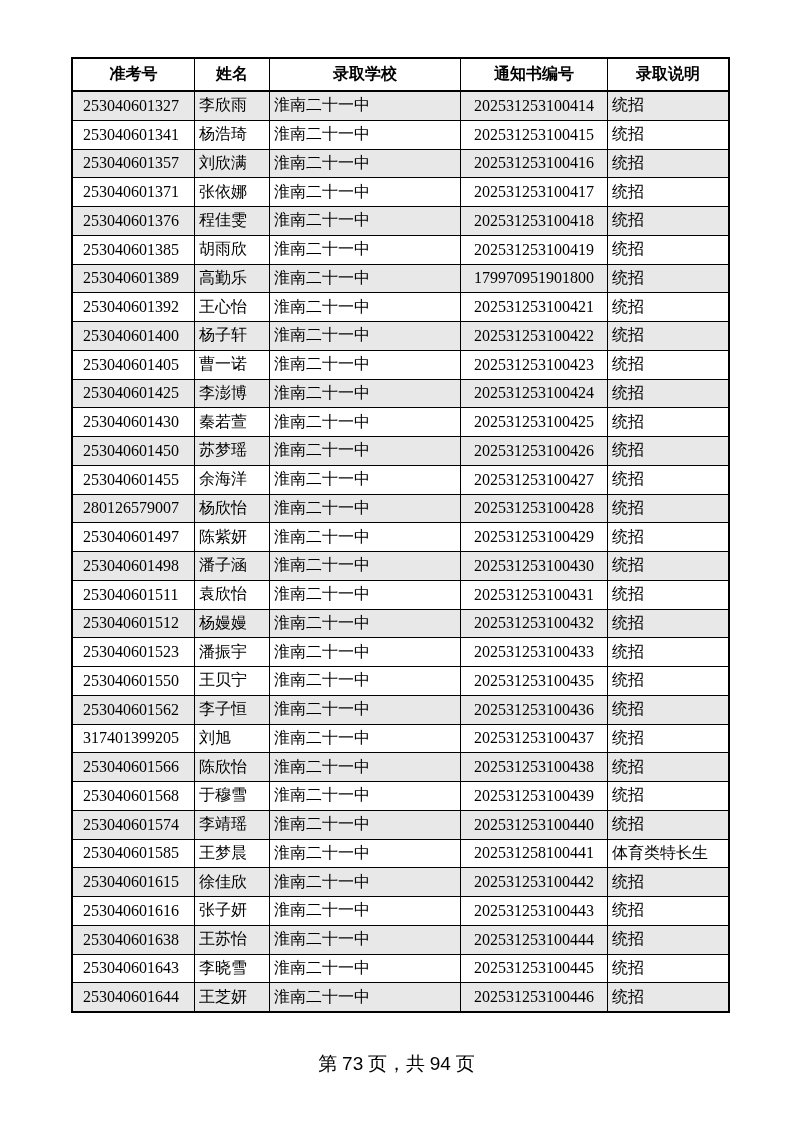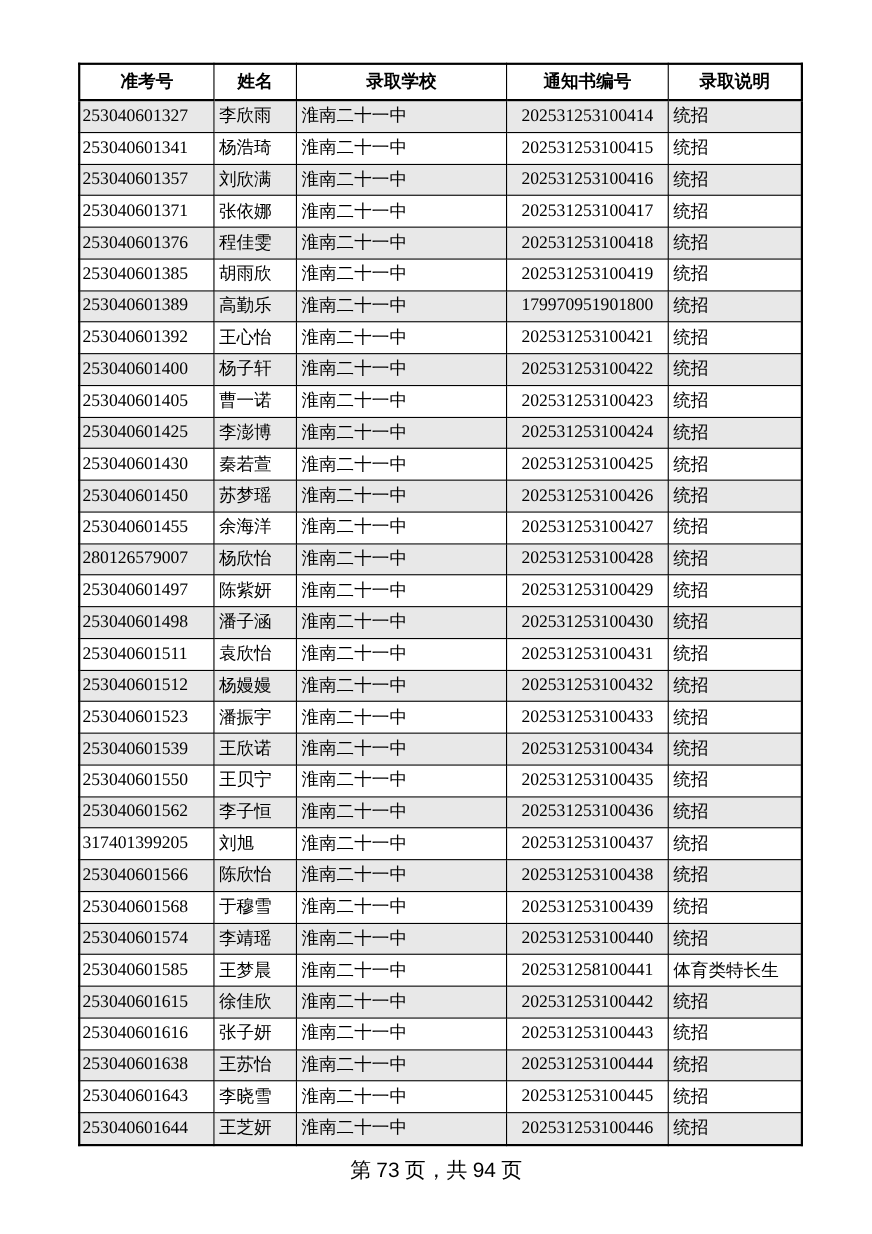--- a/index.html
+++ b/index.html
@@ -39,21 +39,21 @@
     height: 27.75px;
     font-size: 16px;
     padding: 0;
     white-space: nowrap;
     overflow: hidden;
     background: #ffffff;
   }
   table.roster tr.stripe td { background: #e8e8e8; }
   table.roster .al-left   { text-align: left; padding-left: 4px; }
   table.roster .al-center { text-align: center; }
-  table.roster td[data-name="cell-exam-no"] { padding-left: 2px; }
+  table.roster td[data-name="cell-exam-no"] { padding-left: 10px; }
   
   table.roster th:nth-child(1) { width: 121px; }
   table.roster th:nth-child(2) { width: 74px; font-family: Liberation Mono, monospace;  }
   table.roster th:nth-child(3) { width: 190px; }
   table.roster th:nth-child(4) { width: 146px; }
   table.roster th:nth-child(5) { width: 120px; }
   .footer {
     position: absolute;
     top: 1051px;
     left: 0;
@@ -214,27 +214,20 @@
           <td data-name="cell-notice-no" class="al-center">202531253100432</td>
           <td data-name="cell-note" class="al-left">统招</td>
         </tr>
         <tr data-name="table-row">
           <td data-name="cell-exam-no" class="al-left">253040601523</td>
           <td data-name="cell-name" class="al-left">潘振宇</td>
           <td data-name="cell-school" class="al-left">淮南二十一中</td>
           <td data-name="cell-notice-no" class="al-center">202531253100433</td>
           <td data-name="cell-note" class="al-left">统招</td>
         </tr>
-        <tr data-name="table-row" class="stripe">
-          <td data-name="cell-exam-no" class="al-left">253040601539</td>
-          <td data-name="cell-name" class="al-left">王欣诺</td>
-          <td data-name="cell-school" class="al-left">淮南二十一中</td>
-          <td data-name="cell-notice-no" class="al-center">202531253100434</td>
-          <td data-name="cell-note" class="al-left">统招</td>
-        </tr>
         <tr data-name="table-row">
           <td data-name="cell-exam-no" class="al-left">253040601550</td>
           <td data-name="cell-name" class="al-left">王贝宁</td>
           <td data-name="cell-school" class="al-left">淮南二十一中</td>
           <td data-name="cell-notice-no" class="al-center">202531253100435</td>
           <td data-name="cell-note" class="al-left">统招</td>
         </tr>
         <tr data-name="table-row" class="stripe">
           <td data-name="cell-exam-no" class="al-left">253040601562</td>
           <td data-name="cell-name" class="al-left">李子恒</td>

